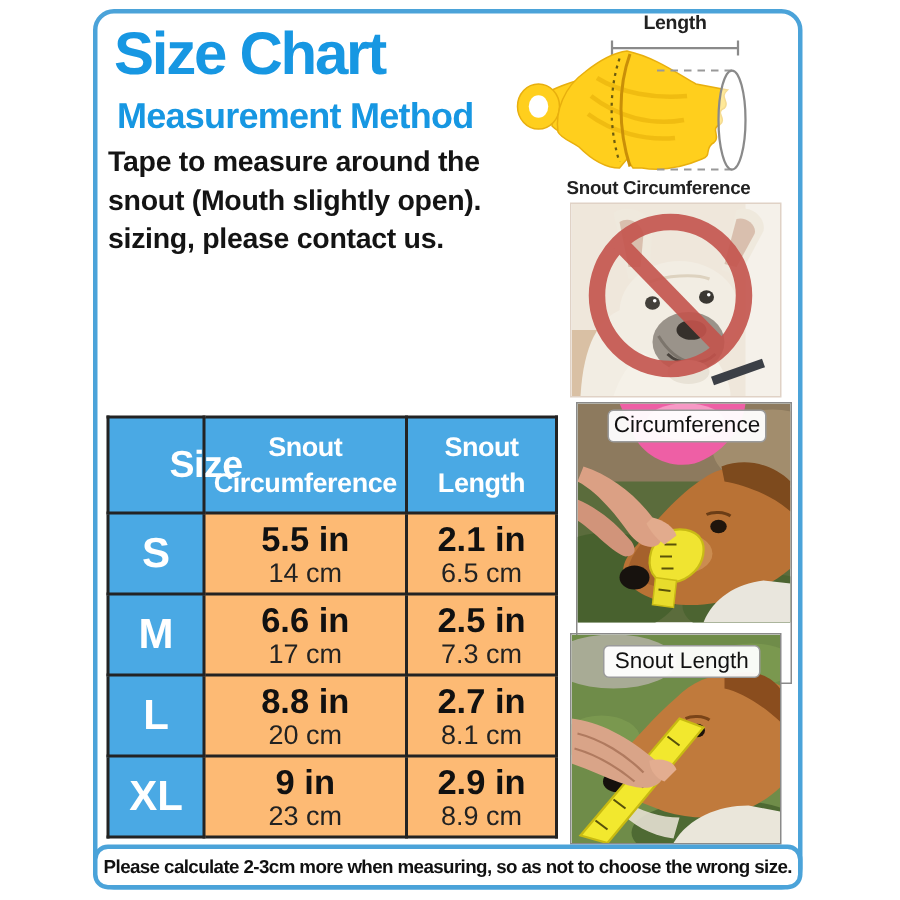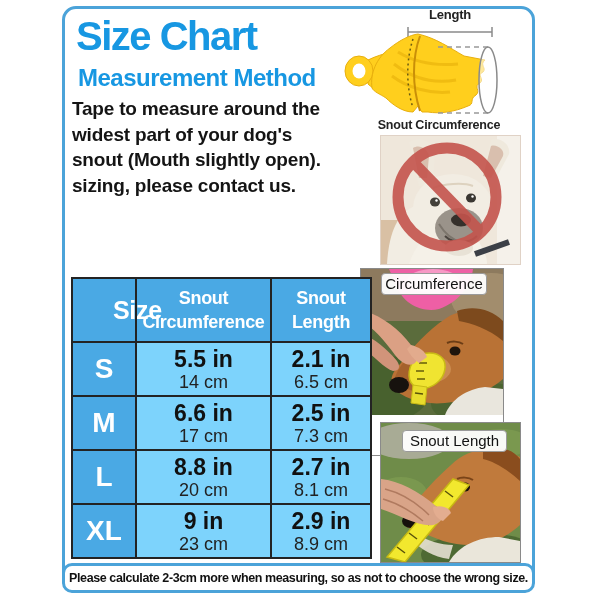--- a/index.html
+++ b/index.html
@@ -24,58 +24,57 @@
     border-collapse:collapse; table-layout:fixed; }
   .size-table th, .size-table td { border:2px solid #232323; text-align:center;
     vertical-align:middle; padding:0; }
   .size-table .hdr { background:#4aa9e4; color:#fff; font-weight:bold;
     font-size:18px; letter-spacing:-0.3px; line-height:24px; }
   .size-table .hdr-size { font-size:25px;padding-left:40px; }
   .size-table tr.hrow { height:64px; }
   .size-table tr.drow { height:54px; }
   .size-table .size-cell { background:#4aa9e4; color:#fff; font-weight:bold;
     font-size:28px; }
-  .size-table td { background:#7dd3fc; }
+  .size-table td { background:#fdba74; }
   .val-in { font-size:23px; font-weight:bold; color:#111; line-height:26px; }
   .val-cm { font-size:18px; color:#222; line-height:20px; }
 
   .footer-note { left:62px; top:563px; width:473px; height:30px;
     border:3px solid #4ba3d9; border-radius:10px; background:#fff;
     display:flex; align-items:center; justify-content:center;
     font-size:12.5px; font-weight:bold; letter-spacing:-0.4px; color:#111;
     white-space:nowrap; }
 
   .diagram { left:342px; top:6px; width:190px; height:128px; }
   .diagram-label { position:absolute; font-size:13px; font-weight:bold;
     color:#222; text-align:center; letter-spacing:-0.2px; }
   .len-label { left:66px; width:84px; top:1px; }
   .circ-label { left:12px; width:170px; top:112px; font-size:12.5px; }
 
   .photo { border:1px solid #8a8a8a; overflow:hidden; }
   .photo-no { left:380px; top:135px; width:141px; height:130px; border-color:#e0d2c6; }
-  .photo-circ { left:360px; top:268px; width:144px; height:188px; }
+  .photo-circ { left:384px; top:268px; width:144px; height:188px; }
   .photo-len { left:380px; top:422px; width:141px; height:141px; }
   .photo-tag { position:absolute; background:rgba(255,255,255,0.95);
     border:1px solid #9a9a9a; border-radius:4px; color:#111;
     font-size:15px; text-align:center; line-height:20px; }
   .tag-circ { left:20px; top:4px; width:106px; height:22px; }
   .tag-len { left:21px; top:7px; width:105px; height:22px; }
   svg { display:block; }
 </style>
 </head>
 <body>
 
 <div class="abs frame"></div>
 
 <div class="abs title">Size Chart</div>
 <div class="abs subtitle">Measurement Method</div>
 
 <div class="abs desc">
   <div>Tape to measure around the</div>
-  <div>widest part of your dog's</div>
   <div>snout (Mouth slightly open).</div>
   <div>sizing, please contact us.</div>
 </div>
 
 <div class="abs warning">
 </div>
 
 <div class="abs diagram">
   <div class="diagram-label len-label">Length</div>
   <svg width="190" height="128" viewBox="0 0 190 128">

